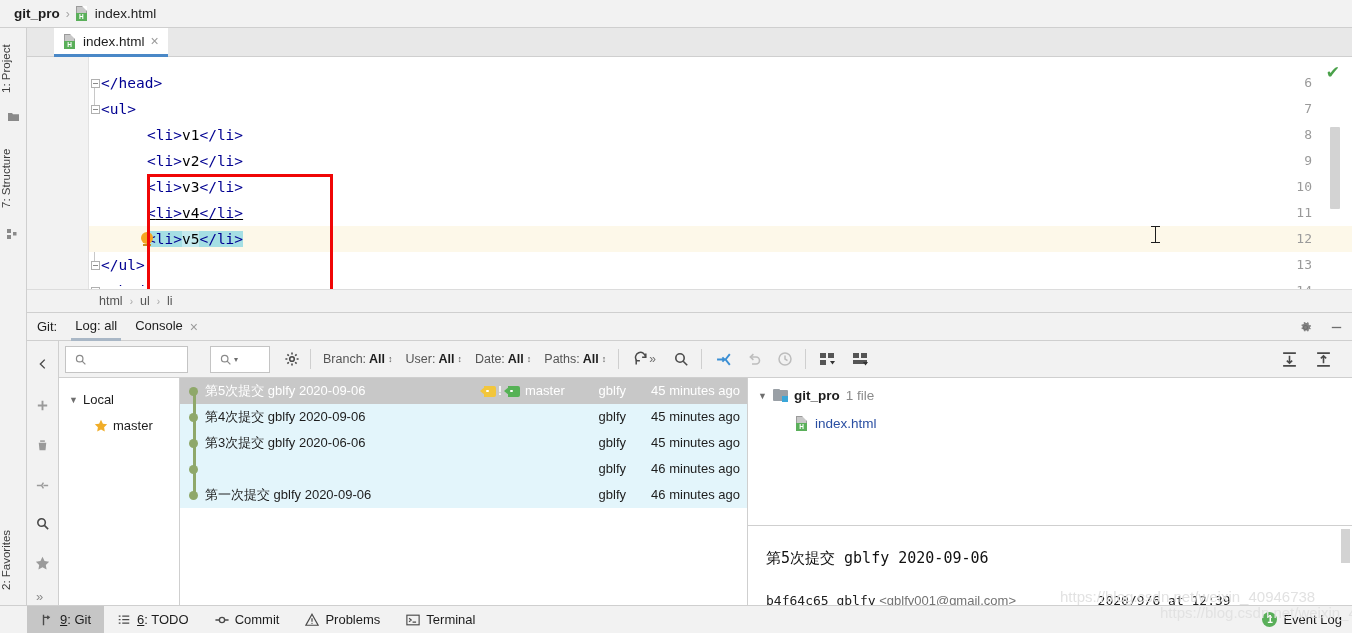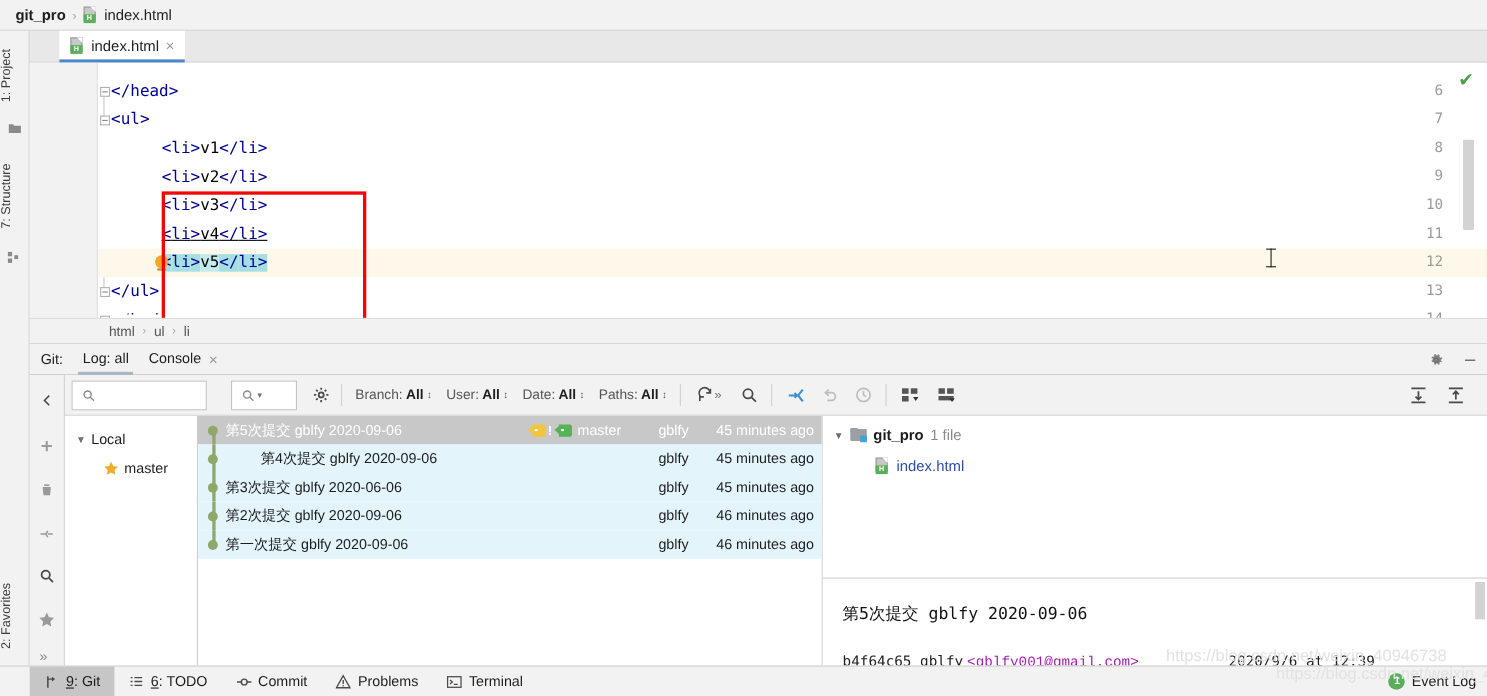--- a/index.html
+++ b/index.html
@@ -573,39 +573,38 @@
             <span style="color: rgb(255, 255, 255); font-size: 13px; margin-left: 3px;">master</span>
           </div>
           <div class="cauthor" style="right: 122px; color: rgb(255, 255, 255);">gblfy</div>
           <div class="cdate" style="right: 8px; color: rgb(255, 255, 255);">45 minutes ago</div>
         </div>
         <div class="crow normal" style="top: 26px;">
           <div class="cgraph">
             <div class="cedge" style="top: 0px; height: 26px;"></div>
             <div class="cnode"></div>
           </div>
-          <div class="csubject" style="color: rgb(29, 29, 29); margin-left: 32px;">第4次提交 gblfy 2020-09-06</div>
+          <div class="csubject" style="color: rgb(29, 29, 29);">第4次提交 gblfy 2020-09-06</div>
           <div class="cauthor" style="right: 122px; color: rgb(29, 29, 29);">gblfy</div>
           <div class="cdate" style="right: 8px; color: rgb(29, 29, 29);">45 minutes ago</div>
         </div>
         <div class="crow normal" style="top: 52px;">
           <div class="cgraph">
             <div class="cedge" style="top: 0px; height: 26px;"></div>
             <div class="cnode"></div>
           </div>
           <div class="csubject" style="color: rgb(29, 29, 29);">第3次提交 gblfy 2020-06-06</div>
           <div class="cauthor" style="right: 122px; color: rgb(29, 29, 29);">gblfy</div>
           <div class="cdate" style="right: 8px; color: rgb(29, 29, 29);">45 minutes ago</div>
         </div>
         <div class="crow normal" style="top: 78px;">
           <div class="cgraph">
             <div class="cedge" style="top: 0px; height: 26px;"></div>
             <div class="cnode"></div>
           </div>
-          <div class="csubject" style="color: rgb(29, 29, 29);">第2次提交 gblfy 2020-09-06</div>
           <div class="cauthor" style="right: 122px; color: rgb(29, 29, 29);">gblfy</div>
           <div class="cdate" style="right: 8px; color: rgb(29, 29, 29);">46 minutes ago</div>
         </div>
         <div class="crow normal" style="top: 104px;">
           <div class="cgraph">
             <div class="cedge" style="top: 0px; height: 13px;"></div>
             <div class="cnode"></div>
           </div>
           <div class="csubject" style="color: rgb(29, 29, 29);">第一次提交 gblfy 2020-09-06</div>
           <div class="cauthor" style="right: 122px; color: rgb(29, 29, 29);">gblfy</div>
@@ -632,21 +631,21 @@
           <span class="h">H</span>
       </span>
       <span class="dt-file">index.html</span>
     </div>
   </div>
 
   <div class="detail-bottom">
     <div class="commit-msg">第5次提交 gblfy 2020-09-06</div>
     <div class="cut-line">
       <span style="font-family:'DejaVu Sans Mono',monospace;font-size:13px;color:#222;">b4f64c65 gblfy</span>
-      <span style="font-family:Liberation Mono, monospace;font-size:13px;color:#a21caf;">&lt;gblfy001@gmail.com&gt;</span>
+      <span style="font-family:Liberation Sans, sans-serif;font-size:13px;color:#737373;">&lt;gblfy001@gmail.com&gt;</span>
       <span style="font-family:'DejaVu Sans Mono',monospace;font-size:13px;color:#222;margin-left:78px;">2020/9/6 at 12:39</span>
     </div>
     <div class="dscroll" style="top:2px; height:34px;"></div>
   </div>
 
   <div class="statusbar">
     <div style="width:27px;"></div>
     <div class="sb-item active">
       <svg class="ico-svg" width="14" height="14" viewBox="0 0 16 16">
           <path d="M4 2v12" stroke="#4a4a4a" stroke-width="1.6"></path>

